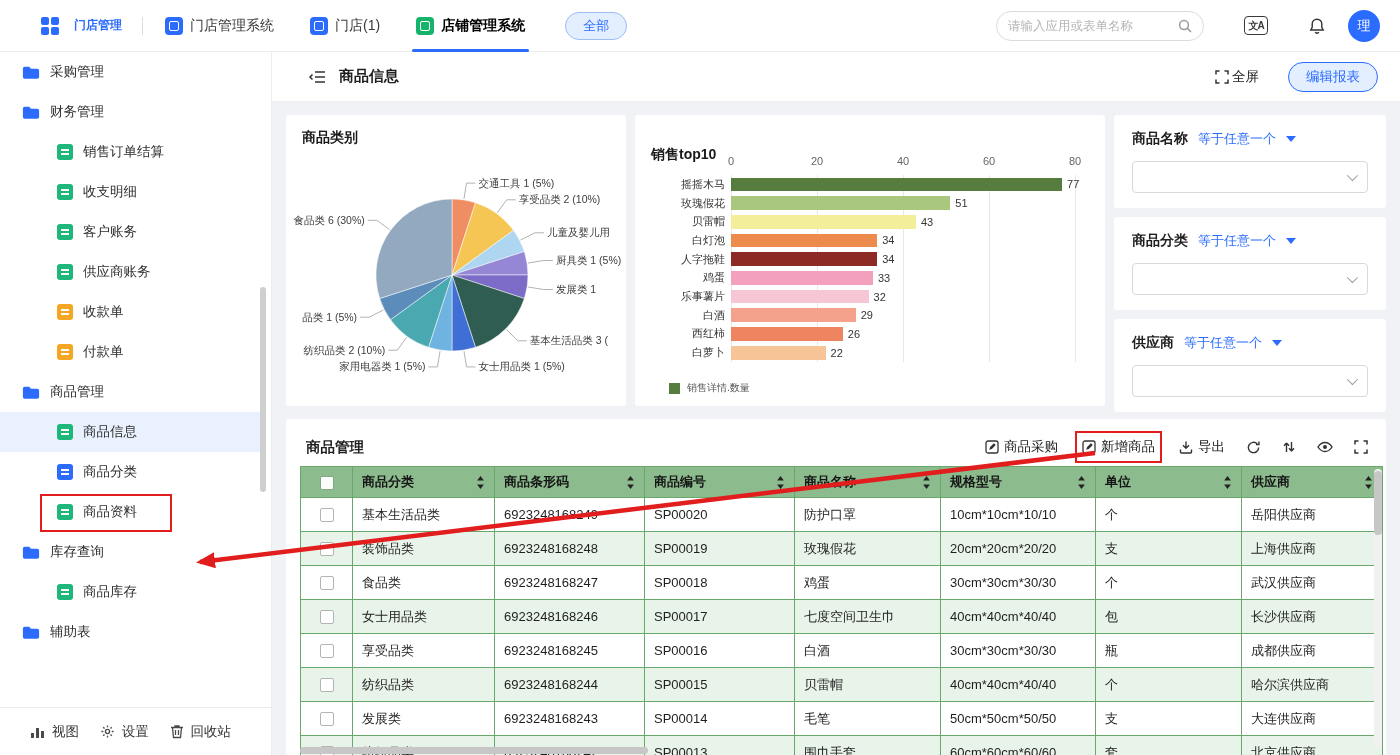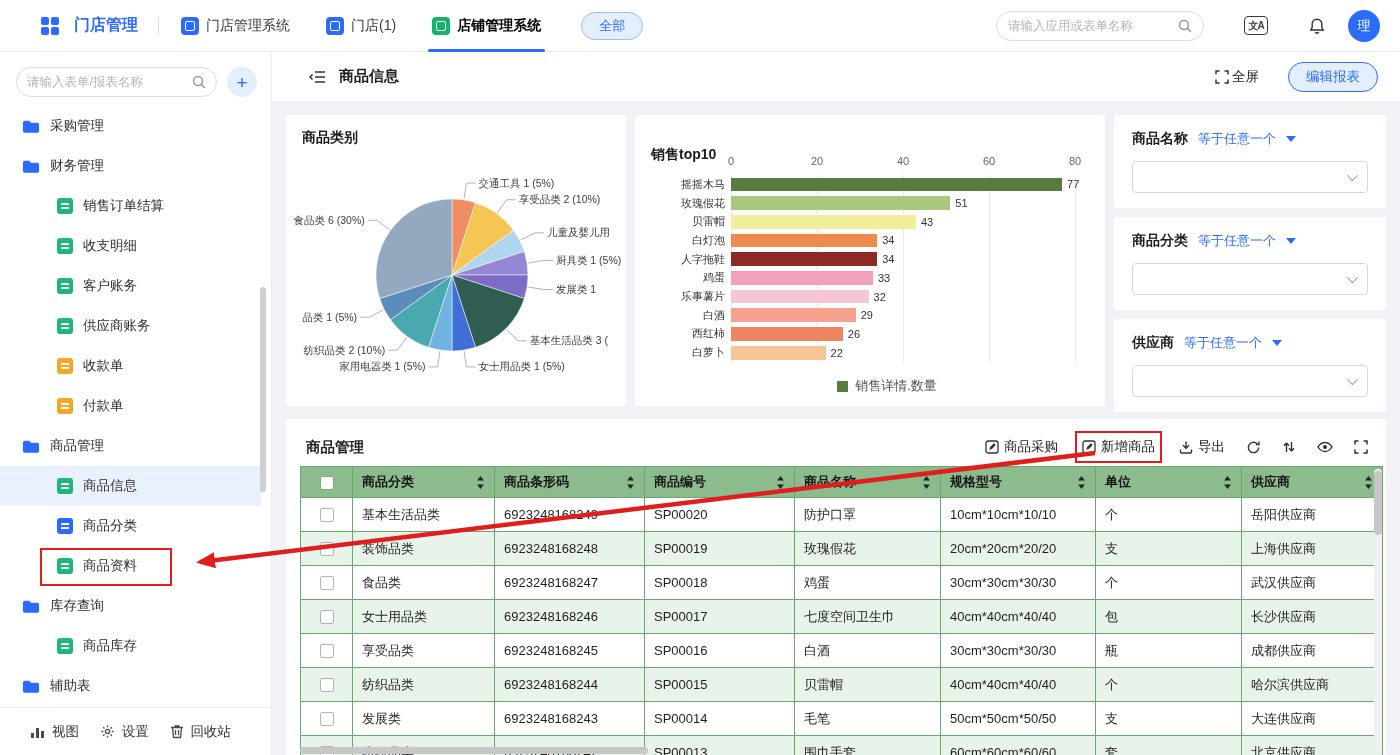--- a/index.html
+++ b/index.html
@@ -3,21 +3,21 @@
 <meta charset="utf-8">
 <style>
   * { margin:0; padding:0; box-sizing:border-box; }
   html,body { width:1400px; height:755px; overflow:hidden; }
   body { font-family:"Liberation Sans","DejaVu Sans",sans-serif; font-size:13px; color:#1f1f1f; background:#f0f2f5; }
   .app { position:relative; width:1400px; height:755px; }
   .flex-sp { flex:1; }
 
   
   .topbar { height:52px; background:#fff; display:flex; align-items:center; padding:0 20px 0 22px; border-bottom:1px solid #ececec; position:relative; z-index:5; }
-  .product { color:var(--primary,#2b6cff); font-size:16px; font-weight:bold; margin:0 20px 0 14px; cursor:pointer; }
+  .product { color:var(--primary,#2b6cff); font-size:12px; font-weight:bold; margin:0 20px 0 14px; cursor:pointer; }
   .vdiv { width:1px; height:18px; background:#ddd; margin-right:22px; }
   .app-tab { display:inline-flex; align-items:center; gap:7px; margin-right:36px; font-size:14px; color:#3a3a3a; height:52px; position:relative; cursor:pointer; }
   .app-tab.active { color:#000000; font-weight:bold; }
   .app-tab.active::after { content:""; position:absolute; left:-4px; right:-4px; bottom:0; height:3px; background:var(--primary,#2b6cff); border-radius:2px; }
   .tab-ic { width:18px; height:18px; border-radius:4px; position:relative; flex:none; }
   .tab-ic::after { content:""; position:absolute; inset:4px; border:1.6px solid #fff; border-radius:2px; }
   .pill-all { background:#e3eeff; color:var(--primary,#2b6cff); border:1px solid #9dbdf7; border-radius:15px; height:28px; padding:0 17px; font-size:13px; margin-left:4px; cursor:pointer; }
   .tb-search { margin-left:auto; width:208px; height:30px; border:1px solid #dcdcdc; border-radius:16px; display:flex; align-items:center; padding:0 11px; background:#fff; }
   .tb-search input, .sb-search input { border:none; outline:none; flex:1; font-size:12.5px; background:transparent; min-width:0; }
   input::placeholder { color:#b5b5b5; }
@@ -62,21 +62,21 @@
   .bar-ticks { position:absolute; left:96px; right:30px; top:40px; height:14px; font-size:11px; color:#666; }
   .bar-ticks span { position:absolute; transform:translateX(-50%); }
   .bar-labels { position:absolute; left:4px; width:86px; top:60px; bottom:44px; display:flex; flex-direction:column; }
   .bar-labels span { flex:1; display:flex; align-items:center; justify-content:flex-end; font-size:11px; color:#333; }
   .bar-plot { position:absolute; left:96px; right:30px; top:60px; bottom:44px; }
   .grid-line { position:absolute; top:0; bottom:0; width:1px; background:#e8e8e8; }
   .bar-rows { position:absolute; inset:0; display:flex; flex-direction:column; }
   .bar-row { flex:1; position:relative; }
   .b-bar { position:absolute; left:0; top:2.5px; bottom:2.5px; }
   .b-val { position:absolute; top:50%; transform:translateY(-50%); font-size:11px; color:#333; }
-  .bar-legend { position:absolute; bottom:11px; left:0; right:0; display:flex; justify-content:center; gap:7px; align-items:center; font-size:13px; color:#555;margin-left:34px; }
+  .bar-legend { position:absolute; bottom:11px; left:0; right:0; display:flex; gap:7px; align-items:center; font-size:10px; color:#555;margin-left:34px; }
   .lg-sq { width:11px; height:11px; display:inline-block; }
 
   
   .filter-col { flex:1; display:flex; flex-direction:column; gap:9px; min-width:0; }
   .filter-card { background:#fff; flex:1; padding:15px 18px; border-radius:3px; }
   .f-head { display:flex; align-items:center; gap:10px; }
   .f-label { font-weight:bold; font-size:14px; }
   .f-op { color:var(--primary,#2b6cff); font-size:13px; cursor:pointer; }
   .f-caret { color:var(--primary,#2b6cff); display:flex; cursor:pointer; }
   .f-select { margin-top:13px; height:32px; border:1px solid #d9d9d9; border-radius:4px; display:flex; align-items:center; justify-content:flex-end; padding:0 12px; background:#fff; cursor:pointer; }
@@ -153,30 +153,20 @@
           <path d="M9 2.2a4.8 4.8 0 0 0-4.8 4.8v3.4L2.8 13h12.4l-1.4-2.6V7A4.8 4.8 0 0 0 9 2.2z"></path>
           <path d="M7.3 15a1.8 1.8 0 0 0 3.4 0"></path>
         </svg>
     </span>
     <span class="avatar">理</span>
   </header>
 
   <div class="layout">
 
     <aside class="sidebar">
-      <div class="sb-search-row">
-        <div class="sb-search">
-          <input placeholder="请输入表单/报表名称" style="">
-          <svg width="14" height="14" viewBox="0 0 14 14" fill="none" stroke="#9a9a9a" stroke-width="1.5">
-              <circle cx="6" cy="6" r="4.4"></circle>
-              <path d="M9.4 9.4L13 13"></path>
-            </svg>
-        </div>
-        <button class="sb-add">+</button>
-      </div>
       <div class="sb-list" id="sb-list">
           <div class="sb-item folder">
             <svg width="18" height="15" viewBox="0 0 20 16">
               <path d="M1 3.5A2 2 0 0 1 3 1.5h5l2 2.2h7a2 2 0 0 1 2 2V13a2 2 0 0 1-2 2H3a2 2 0 0 1-2-2z" fill="#2b6cff"></path>
             </svg>
             <span>采购管理</span>
           </div>
           <div class="sb-item folder">
             <svg width="18" height="15" viewBox="0 0 20 16">
               <path d="M1 3.5A2 2 0 0 1 3 1.5h5l2 2.2h7a2 2 0 0 1 2 2V13a2 2 0 0 1-2 2H3a2 2 0 0 1-2-2z" fill="#2b6cff"></path>

